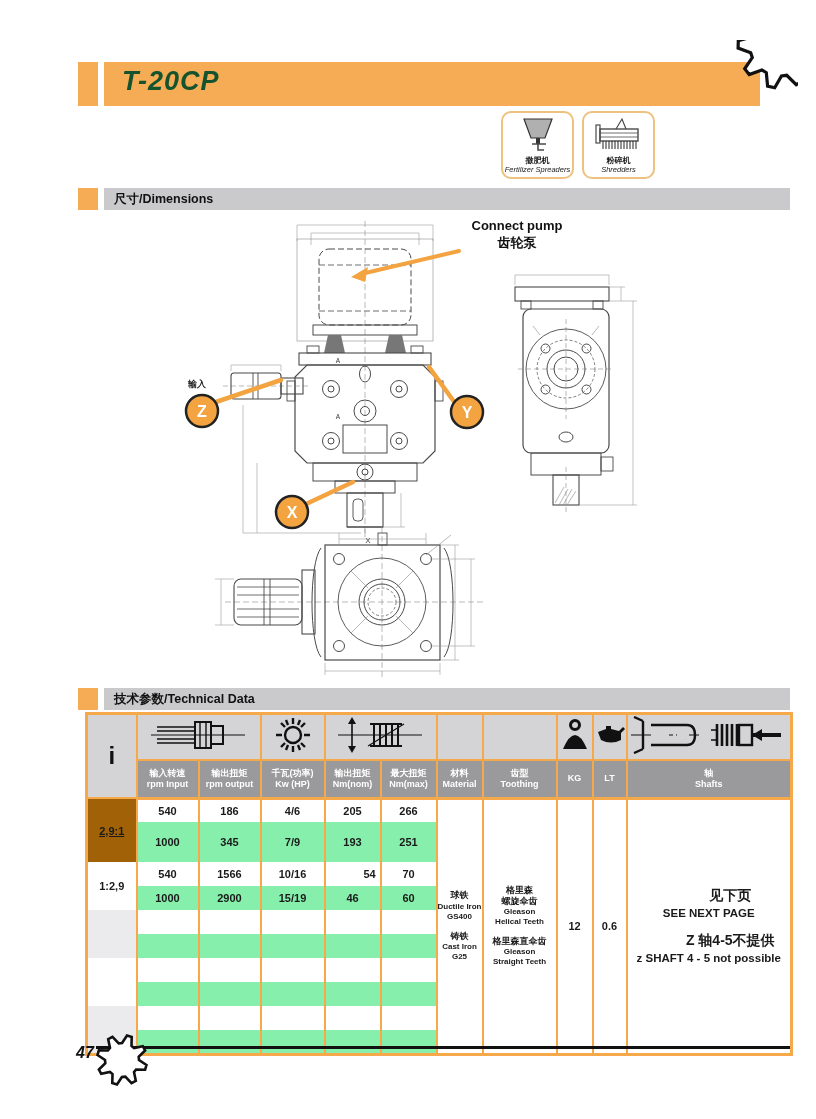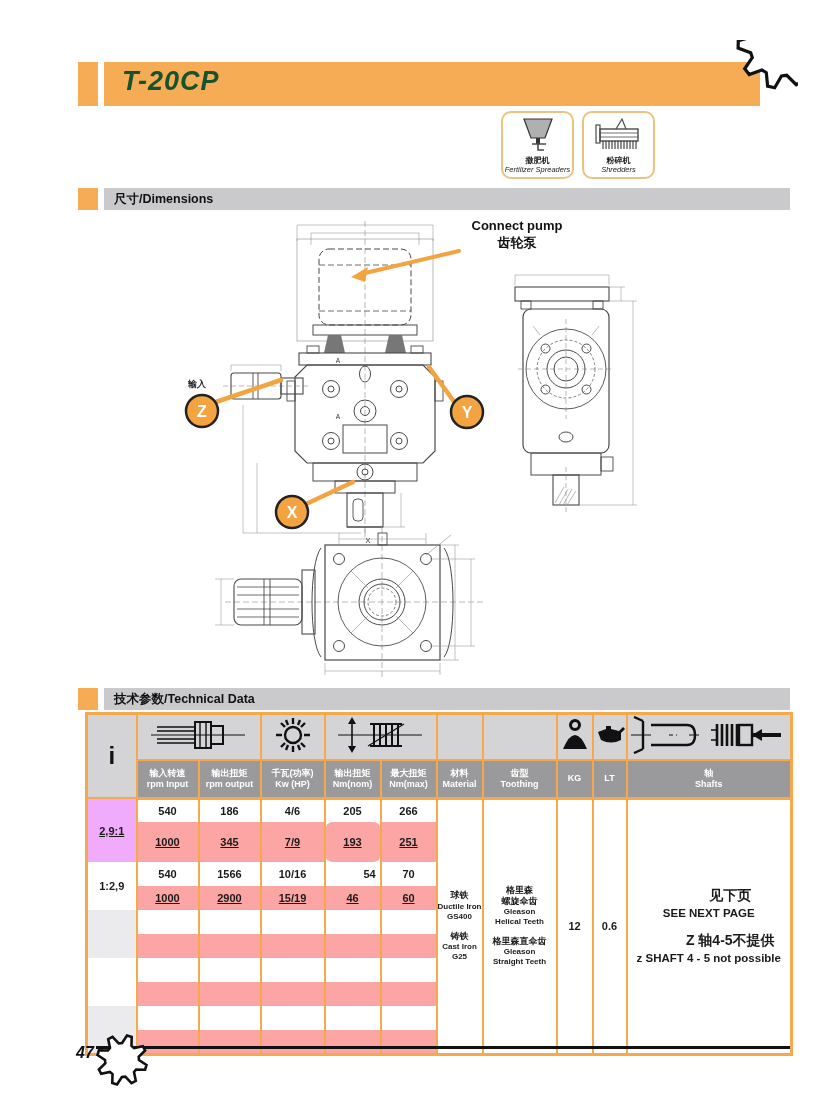--- a/index.html
+++ b/index.html
@@ -37,21 +37,21 @@
   .tblwrap{position:absolute;left:85px;top:712px;}
   table.tech{border-collapse:collapse;table-layout:fixed;width:705px;border:3px solid #F5A94A;}
   table.tech td{border-left:2px solid #F5A94A;border-right:2px solid #F5A94A;
                 text-align:center;vertical-align:middle;padding:0;box-sizing:border-box;}
   tr.icon-row td{background:#D4D4D6;height:46px;border-bottom:2px solid #F5A94A;}
   tr.label-row td{background:#9A9A9C;height:38px;border-top:2px solid #F5A94A;
                   border-bottom:3px solid #F5A94A;color:#fff;font-size:9px;font-weight:bold;line-height:1.2;}
   td.i-cell{background:#D4D4D6;font-size:24px;font-weight:bold;color:#111;}
   td.ratio-cell{font-size:11px;font-weight:bold;}
   td.val-cell{height:24px;font-size:11px;font-weight:bold;background:#fff;}
-  td.val-cell.stripe{background:#fca5a5;text-decoration:underline;}
+  td.val-cell.stripe{background:#86efac;}
   td.merged{background:#fff;vertical-align:middle;}
   .m-line-zh{font-size:9px;font-weight:bold;line-height:1.25;}
   .m-line-en{font-size:8px;font-weight:bold;line-height:1.25;}
   .s-line-zh{font-size:14px;font-weight:bold;line-height:1.4;margin-left:43px;}
   .s-line-en{font-size:11.5px;font-weight:bold;line-height:1.4;}
   .spacer{height:9px;}
   td.num-cell{font-size:11px;font-weight:bold;background:#fff;}
   
   .foot-line{position:absolute;left:96px;top:1046px;width:694px;height:3px;background:#111;}
   .foot-gear{position:absolute;left:88px;top:1034px;width:64px;height:70px;}
@@ -343,21 +343,21 @@
             <div>LT</div>
             </td>
           <td>
             <div>轴</div>
               <div>Shafts</div>
             </td>
         </tr>
       </tbody>
       <tbody id="tech-body">
           <tr>
-            <td rowspan="2" class="ratio-cell" style="background: #f0abfc; text-decoration: underline;">2,9:1</td>
+            <td rowspan="2" class="ratio-cell" style="background: #a16207; text-decoration: underline;">2,9:1</td>
             <td class="val-cell" style="height: 24px;">540</td>
             <td class="val-cell" style="height: 24px;">186</td>
             <td class="val-cell" style="height: 24px;">4/6</td>
             <td class="val-cell" style="height: 24px;">205</td>
             <td class="val-cell" style="height: 24px;">266</td>
             <td rowspan="10" class="merged">
               <div class="m-line-zh">球铁</div>
               <div class="m-line-en">Ductile Iron</div>
               <div class="m-line-en">GS400</div>
               <div class="spacer"></div>
@@ -382,21 +382,21 @@
               <div class="s-line-en">SEE NEXT PAGE</div>
               <div class="spacer"></div>
               <div class="s-line-zh">Z 轴4-5不提供</div>
               <div class="s-line-en">z SHAFT 4 - 5 not possible</div>
             </td>
           </tr>
           <tr>
             <td class="val-cell stripe" style="height: 24px;">1000</td>
             <td class="val-cell stripe" style="height: 24px;">345</td>
             <td class="val-cell stripe" style="height: 24px;">7/9</td>
-            <td class="val-cell stripe" style="height: 40px; border-radius: 8px;">193</td>
+            <td class="val-cell stripe" style="height: 40px;">193</td>
             <td class="val-cell stripe" style="height: 36px;">251</td>
           </tr>
           <tr>
             <td rowspan="2" class="ratio-cell" style="background: rgb(255, 255, 255);">1:2,9</td>
             <td class="val-cell" style="height: 24px;">540</td>
             <td class="val-cell" style="height: 24px;">1566</td>
             <td class="val-cell" style="height: 24px;">10/16</td>
             <td class="val-cell" style="height: 21px; padding-left: 34px;">54</td>
             <td class="val-cell" style="height: 24px;">70</td>
           </tr>

